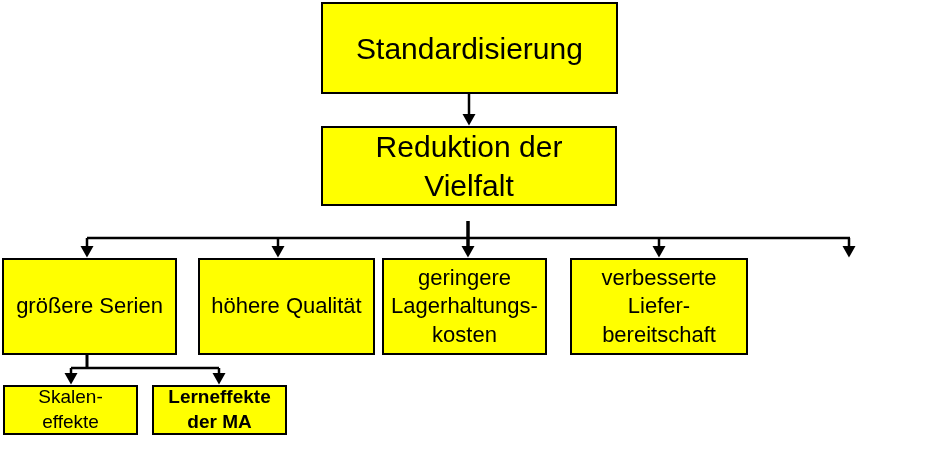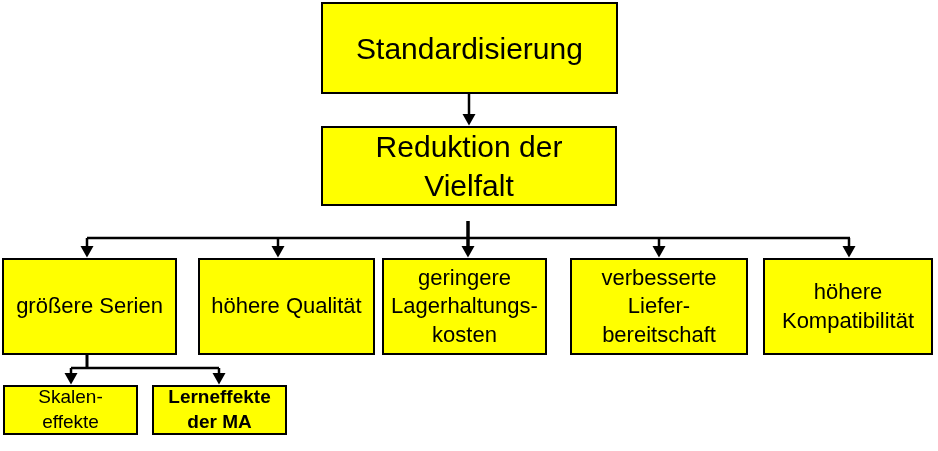--- a/index.html
+++ b/index.html
@@ -103,22 +103,20 @@
   <div class="node lvl-3" id="node-qualitaet">höhere Qualität</div>
 
   <div class="node lvl-3" id="node-lager">geringere
 Lagerhaltungs-
 kosten</div>
 
   <div class="node lvl-3" id="node-liefer">verbesserte
 Liefer-
 bereitschaft</div>
 
-  <div class="node lvl-3" id="node-kompat">höhere
-Kompatibilität</div>
 
   <div class="node lvl-4" id="node-skalen">Skalen-
 effekte</div>
 
   <div class="node lvl-4" id="node-lern">Lerneffekte
 der MA</div>
 
 </div>
 
 </body></html>

